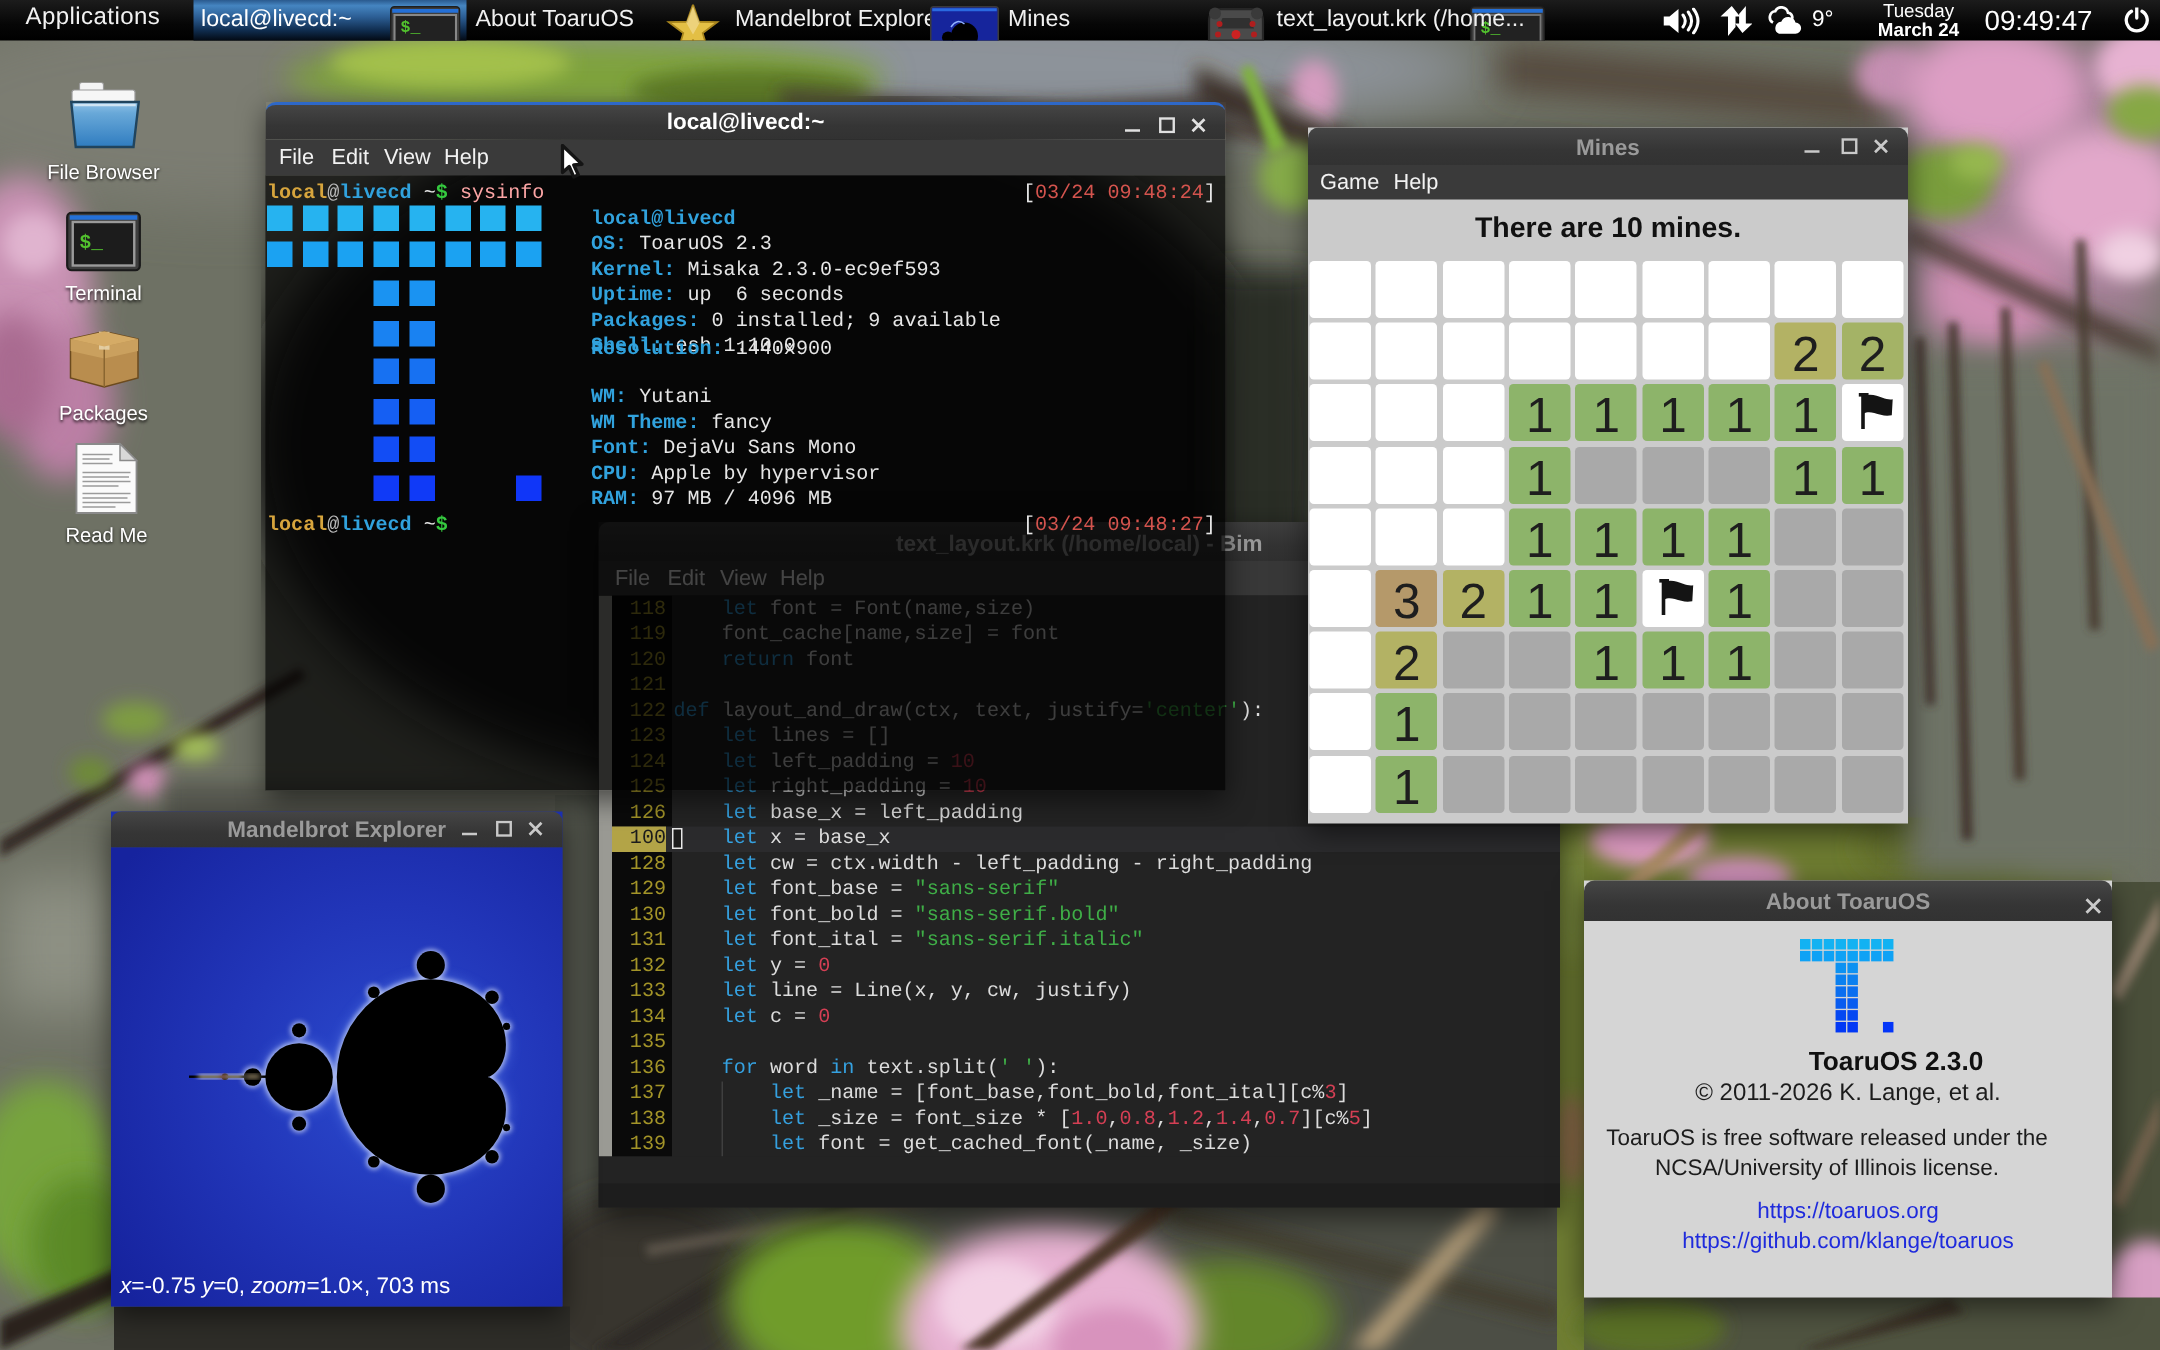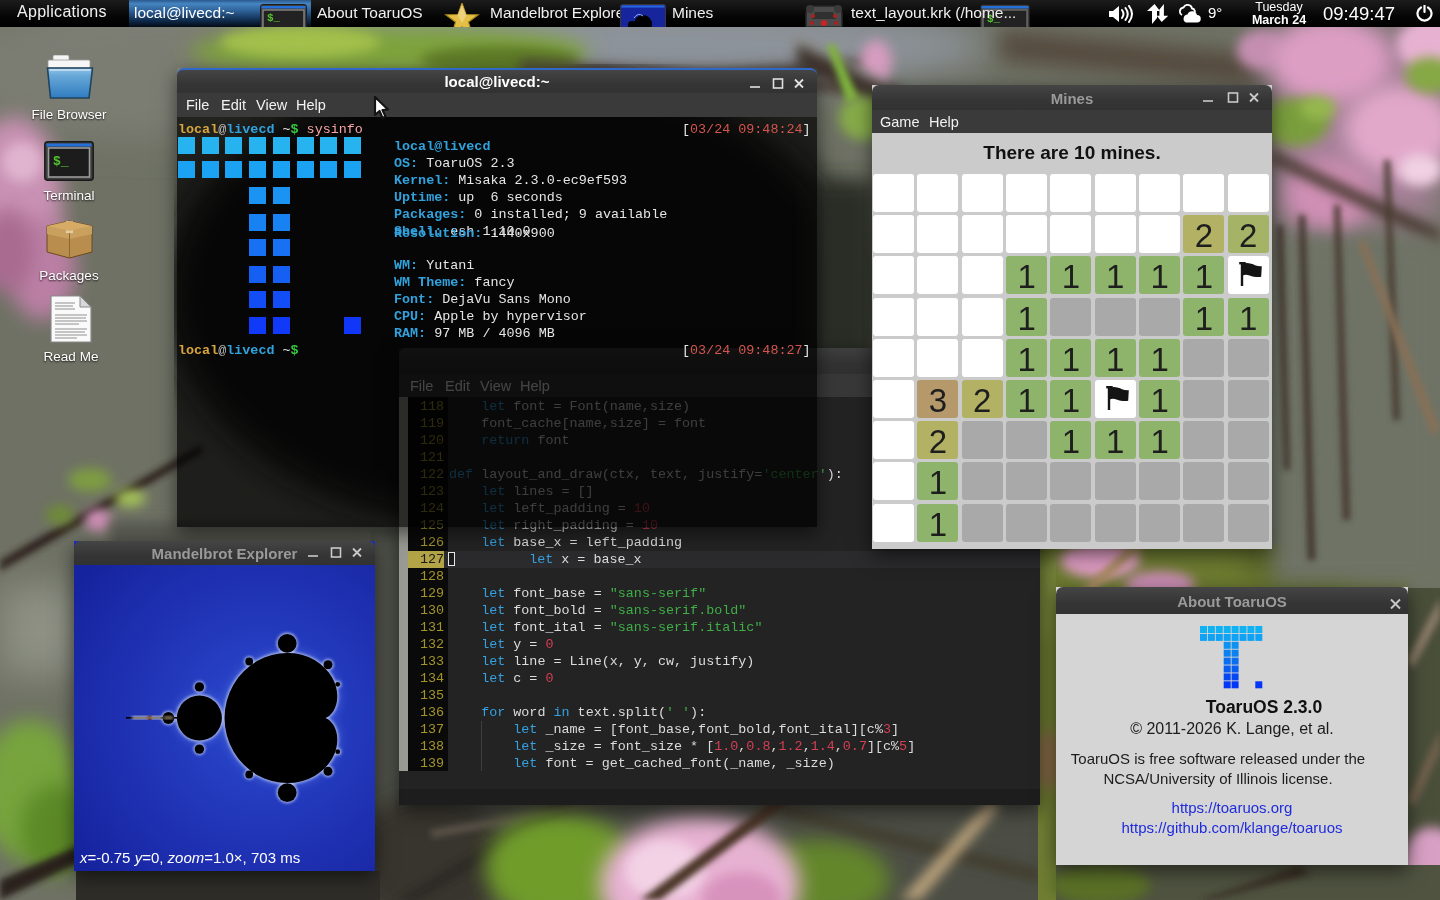--- a/index.html
+++ b/index.html
@@ -210,20 +210,21 @@
       <stop offset="0" stop-color="#91c2e8"></stop>
             <stop offset="0.25" stop-color="#68a8d8"></stop>
             <stop offset="1" stop-color="#2f7cc0"></stop>
     </linearGradient>
   </defs>
       </svg>
 </div>
 
 <div class="win" id="editor" style="left:399px;top:348px;width:641px;height:457px;background:#232323;overflow:hidden;">
   <div class="tbar" style="height:26px;background:linear-gradient(#3f3f3f,#333 60%,#303030);"></div>
+  <div class="ttitle unf" style="top:6px;">text_layout.krk (/home/local) - Bim</div>
   <div class="mbar" style="top:26px;height:23px;background:#383838;">
     <span style="left:11px;">File</span>
         <span style="left:46px;">Edit</span>
         <span style="left:81px;">View</span>
         <span style="left:121px;">Help</span>
   </div>
   <div class="abs" style="left:0;top:49px;width:641px;height:374px;background:#232323;overflow:hidden;">
     <div class="abs" style="left:0;top:0;width:9px;height:374px;background:#9a9a94;"></div>
     <div class="abs" style="left:9px;top:0;width:40px;height:374px;background:#0a0a0a;"></div>
     <div class="abs" style="left:82px;top:324px;width:1px;height:50px;background:#3f3f3f;"></div>
@@ -238,24 +239,25 @@
     <div class="abs mono" style="left:50px;top:69px;"><span class="k">def</span><span class="w"> layout_and_draw(ctx, text, justify=</span><span class="s">'center'</span><span class="w">):</span></div>
     <div class="abs mono" style="left:9px;top:86px;width:36px;text-align:right;"><span class="lnum" style="">123</span></div>
     <div class="abs mono" style="left:50px;top:86px;"><span class="w">    </span><span class="k">let</span><span class="w"> lines = []</span></div>
     <div class="abs mono" style="left:9px;top:103px;width:36px;text-align:right;"><span class="lnum" style="">124</span></div>
     <div class="abs mono" style="left:50px;top:103px;"><span class="w">    </span><span class="k">let</span><span class="w"> left_padding = </span><span class="n">10</span></div>
     <div class="abs mono" style="left:9px;top:120px;width:36px;text-align:right;"><span class="lnum" style="">125</span></div>
     <div class="abs mono" style="left:50px;top:120px;"><span class="w">    </span><span class="k">let</span><span class="w"> right_padding = </span><span class="n">10</span></div>
     <div class="abs mono" style="left:9px;top:137px;width:36px;text-align:right;"><span class="lnum" style="">126</span></div>
     <div class="abs mono" style="left:50px;top:137px;"><span class="w">    </span><span class="k">let</span><span class="w"> base_x = left_padding</span></div>
     <div class="abs" style="left:9px;top:154px;width:632px;height:17px;background:#2b2b2d;"></div>
-    <div class="abs mono" style="left:9px;top:154px;width:36px;text-align:right;background:#b3a447;"><span class="lnum" style="color:#1c1c1c;">127</span></div>
-    <div class="abs mono" style="left:50px;top:154px;margin-left:48px;"><span class="w">    </span><span class="k">let</span><span class="w"> x = base_x</span></div>
+    <div class="abs mono" style="left:9px;top:154px;width:36px;text-align:right;background:#b3a447;"><span class="lnum" style="color:#1c1c1c;">100</span></div>
+    <div class="abs mono" style="left:50px;top:154px;"><span class="w">    </span><span class="k">let</span><span class="w"> x = base_x</span></div>
     <div class="abs" style="left:49px;top:155px;width:5px;height:12px;border:1.6px solid #e8e8e8;background:#1c1c1c;"></div>
     <div class="abs mono" style="left:9px;top:171px;width:36px;text-align:right;"><span class="lnum" style="">128</span></div>
+    <div class="abs mono" style="left:50px;top:171px;"><span class="w">    </span><span class="k">let</span><span class="w"> cw = ctx.width - left_padding - right_padding</span></div>
     <div class="abs mono" style="left:9px;top:188px;width:36px;text-align:right;"><span class="lnum" style="">129</span></div>
     <div class="abs mono" style="left:50px;top:188px;"><span class="w">    </span><span class="k">let</span><span class="w"> font_base = </span><span class="s">"sans-serif"</span></div>
     <div class="abs mono" style="left:9px;top:205px;width:36px;text-align:right;"><span class="lnum" style="">130</span></div>
     <div class="abs mono" style="left:50px;top:205px;"><span class="w">    </span><span class="k">let</span><span class="w"> font_bold = </span><span class="s">"sans-serif.bold"</span></div>
     <div class="abs mono" style="left:9px;top:222px;width:36px;text-align:right;"><span class="lnum" style="">131</span></div>
     <div class="abs mono" style="left:50px;top:222px;"><span class="w">    </span><span class="k">let</span><span class="w"> font_ital = </span><span class="s">"sans-serif.italic"</span></div>
     <div class="abs mono" style="left:9px;top:239px;width:36px;text-align:right;"><span class="lnum" style="">132</span></div>
     <div class="abs mono" style="left:50px;top:239px;"><span class="w">    </span><span class="k">let</span><span class="w"> y = </span><span class="n">0</span></div>
     <div class="abs mono" style="left:9px;top:256px;width:36px;text-align:right;"><span class="lnum" style="">133</span></div>
     <div class="abs mono" style="left:50px;top:256px;"><span class="w">    </span><span class="k">let</span><span class="w"> line = Line(x, y, cw, justify)</span></div>

